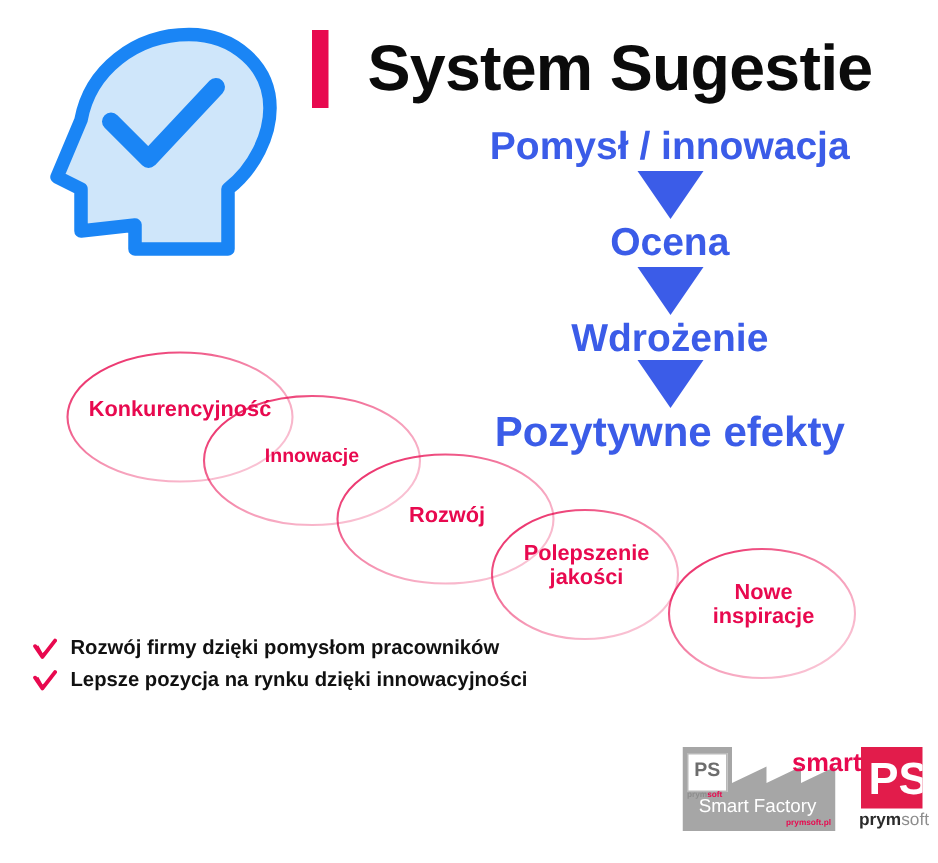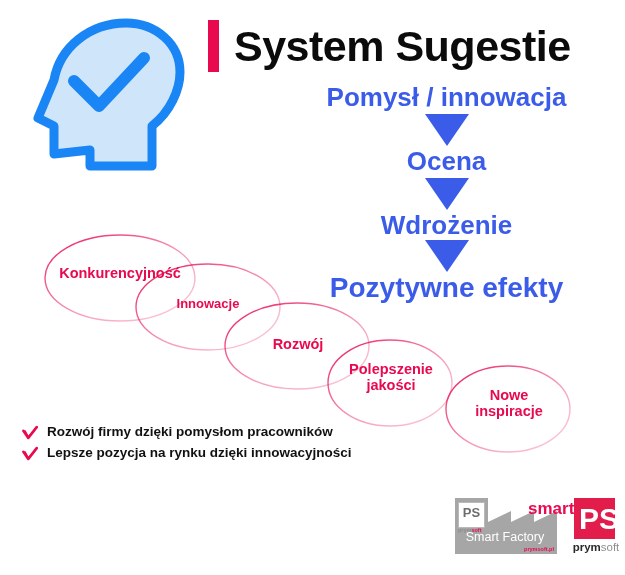--- a/index.html
+++ b/index.html
@@ -32,20 +32,21 @@
   }
 
   
   .title-row {
     position: absolute;
     left: 208px;
     top: 18px;
     height: 56px;
     display: flex;
     align-items: center;
+    gap: 11px;
   }
   .title-bar {
     width: 11px;
     height: 52px;
     background: #e8094f;
     margin-right: 15px;
     flex: 0 0 auto;
   }
   .title-text {
     font-size: 43px;

